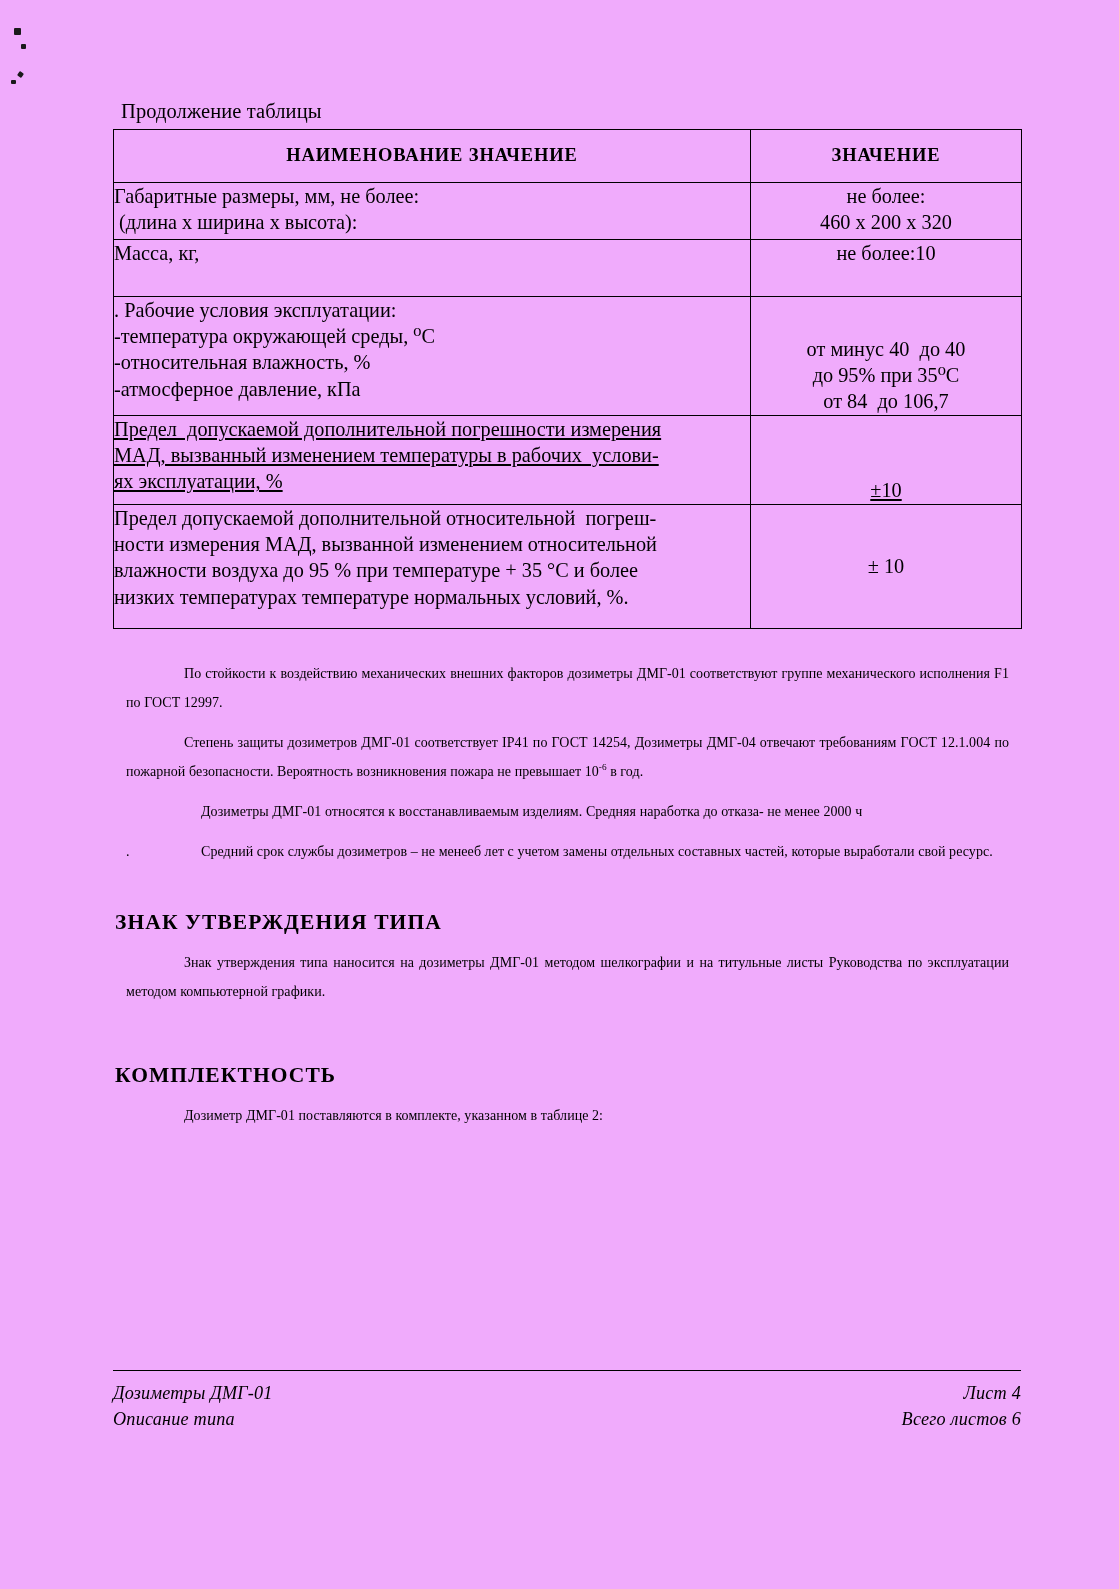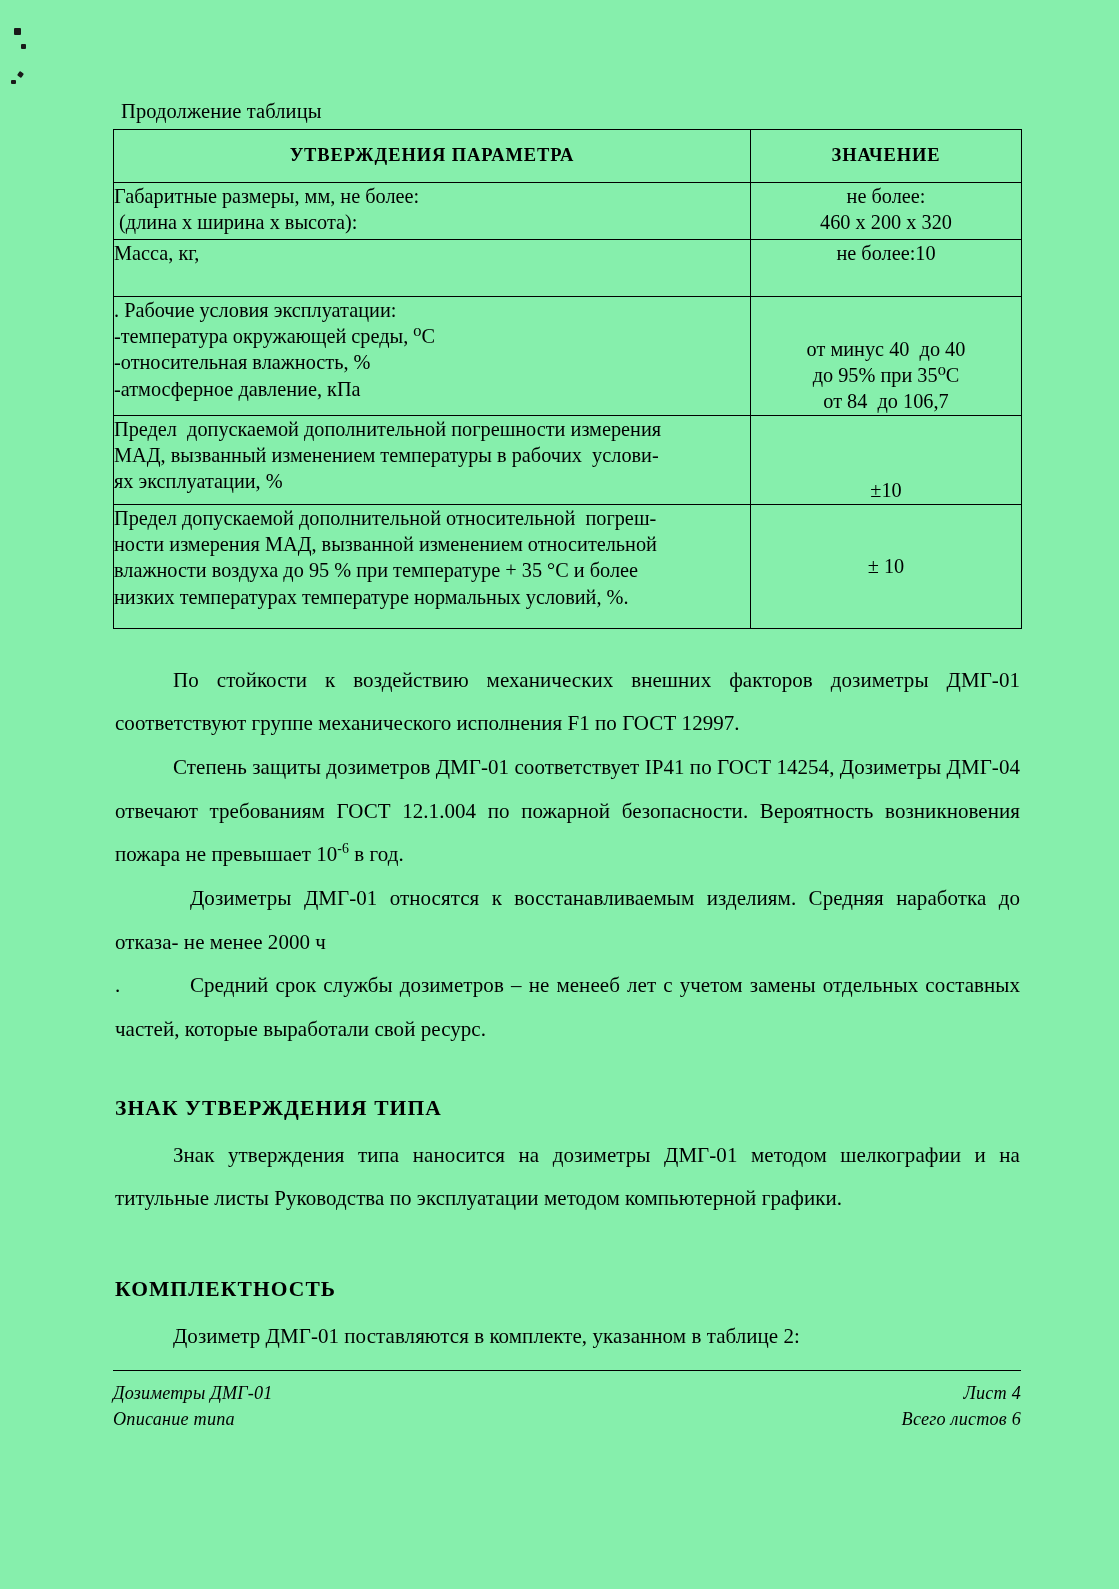--- a/index.html
+++ b/index.html
@@ -11,21 +11,21 @@
   body {
     font-family: "Liberation Serif", "DejaVu Serif", serif;
     color: #000000;
     -webkit-font-smoothing: none;
   }
   .page {
     position: relative;
     width: 1119px;
     height: 1589px;
     margin: 0 auto;
-    background: #86efac;
+    background: #f0abfc;
     overflow: hidden;
   }
 
   
   .speckle {
     position: absolute;
     background: #1a1a1a;
     border-radius: 1px;
   }
   .speckle.s1 { left: 14px;  top: 28px; width: 7px;  height: 7px; }
@@ -90,32 +90,32 @@
   td.val.mid   { vertical-align: bottom; }
   td.val.ctr   { vertical-align: middle; }
 
   .line { display: block; white-space: pre-wrap; }
   sup { font-size: 0.66em; vertical-align: super; line-height: 0; }
 
   
   tr.r-dim    td { height: 56px; }
   tr.r-mass   td { height: 56px; }
   tr.r-cond   td { height: 118px; }
-  tr.r-err1   td { height: 88px; }
+  tr.r-err1   td { height: 88px; text-decoration: underline; }
   tr.r-err2   td { height: 123px; }
 
   
   .body-text {
     margin-top: 30px;
     padding-left: 2px;
     padding-right: 1px;
   }
   p.para {
-    margin: 0;
-    font-size: 21px;
+    margin: 11px;
+    font-size: 14px;
     line-height: 2.08;
     text-align: justify;
     text-indent: 58px;
     letter-spacing: 0.05px;
   }
   p.para.wide-indent { text-indent: 75px; }
   p.para.dot-indent  { text-indent: 0; }
   p.gap { margin-top: 13px; }
 
   .lead-dot {
@@ -171,21 +171,21 @@
 
     <p class="table-caption">Продолжение таблицы</p>
 
     <table class="params">
       <colgroup>
         <col class="c-name">
         <col class="c-val">
       </colgroup>
       <thead>
         <tr>
-          <th>УТВЕРЖДЕНИЯ ПАРАМЕТРА</th>
+          <th>НАИМЕНОВАНИЕ ЗНАЧЕНИЕ</th>
           <th>ЗНАЧЕНИЕ</th>
         </tr>
       </thead>
       <tbody>
         <tr class="r-dim">
           <td class="name">
             <span class="line">Габаритные размеры, мм, не более:</span>
             <span class="line"> (длина х ширина х высота):</span>
           </td>
           <td class="val">

